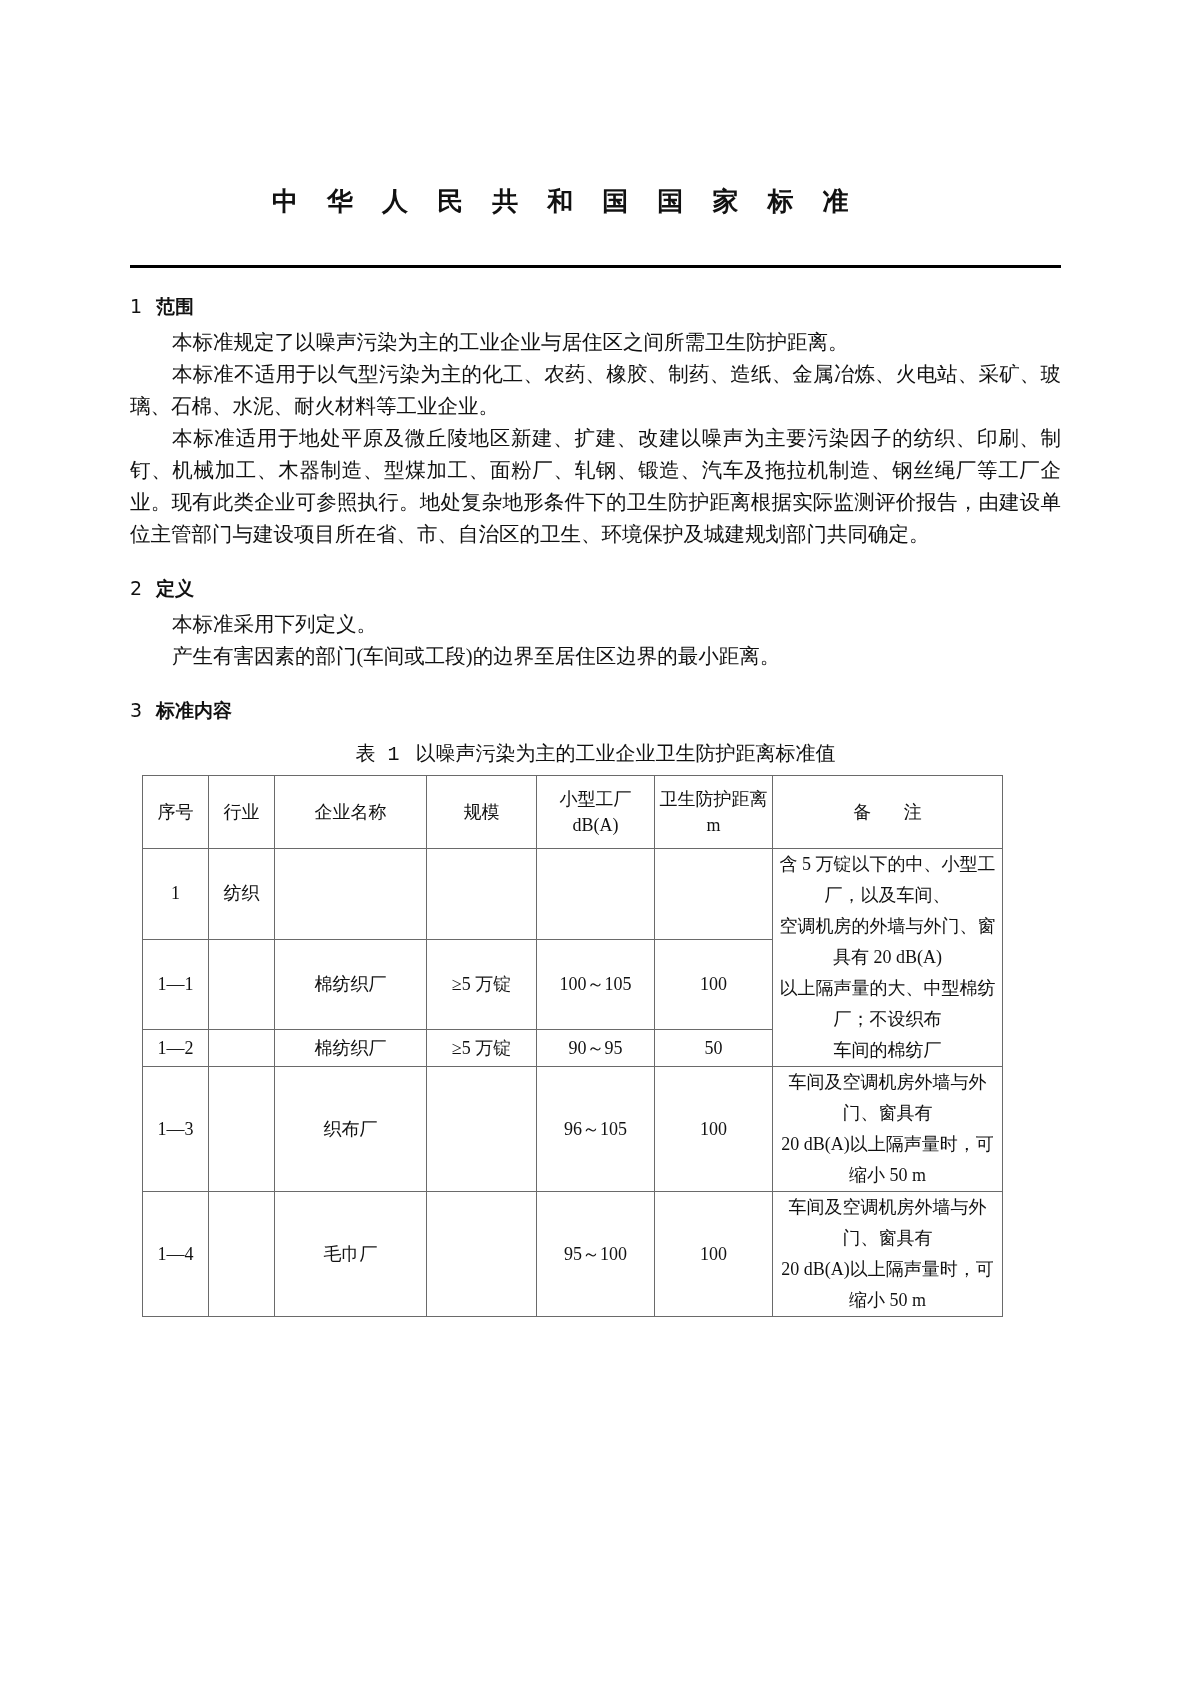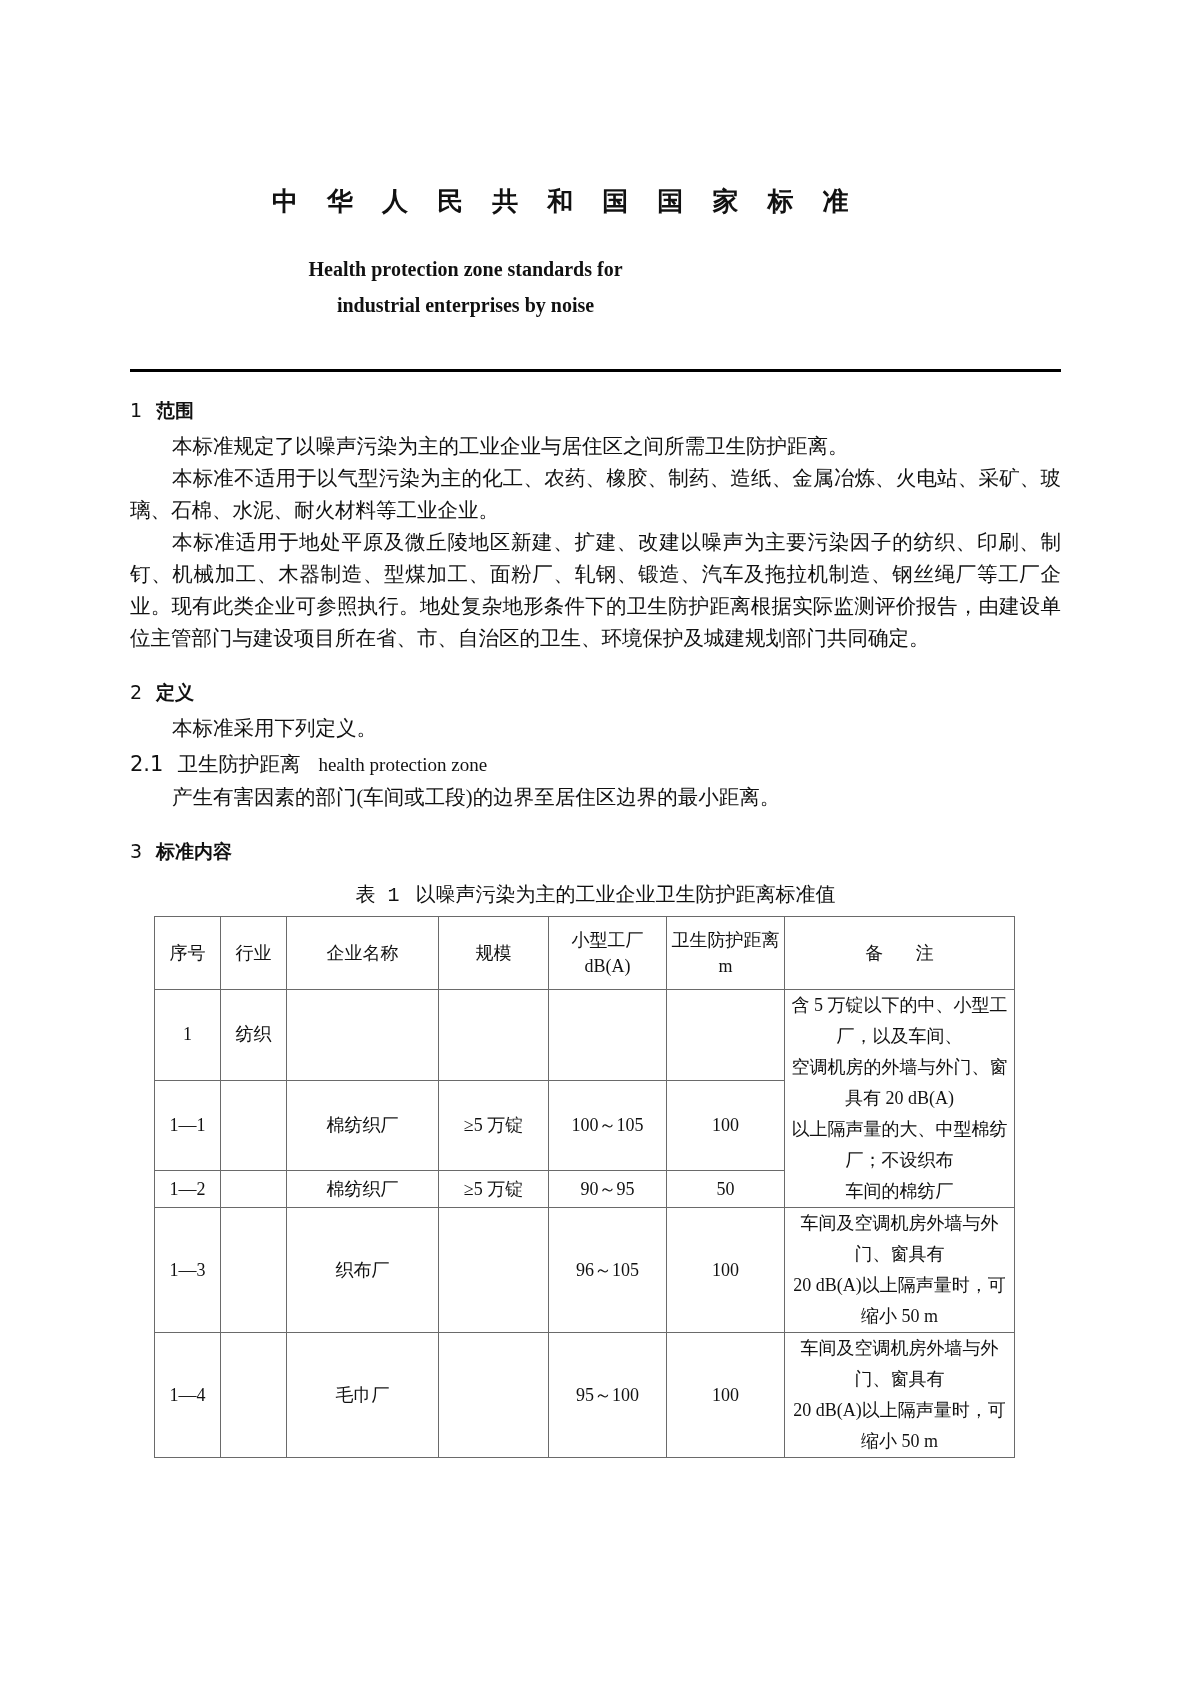--- a/index.html
+++ b/index.html
@@ -123,21 +123,21 @@
     text-align: center;
     font-size: 20px;
     margin-top: 16px;
     margin-bottom: 8px;
     font-family: Liberation Mono, monospace;
   }
   .table-caption .cap-num { margin-right: 16px; }
   table.std {
     border-collapse: collapse;
     width: 860px;
-    margin-left: 24px;
+    margin-left: 12px;
     table-layout: fixed;
     font-size: 17.5px;
     border-radius: 21px;
   }
   table.std td, table.std th {
     border: 1px solid #6a6a6a;
     padding: 0;
     vertical-align: middle;
     font-weight: 400;
   }
@@ -169,41 +169,34 @@
   .rowcell-tall { height: 36px; }
 </style>
 </head>
 <body>
 
 <div class="page">
 
   <div class="national-standard">中 华 人 民 共 和 国 国 家 标 准</div>
 
 
-  <div class="title-en">
-    <div>Health protection zone standards for</div>
-    <div>industrial enterprises by noise</div>
-  </div>
 
   <div class="rule-top"></div>
 
   <div class="sec-head">
     <span class="num">1</span><span>范围</span>
   </div>
   <div class="para indent">本标准规定了以噪声污染为主的工业企业与居住区之间所需卫生防护距离。</div>
   <div class="para indent">本标准不适用于以气型污染为主的化工、农药、橡胶、制药、造纸、金属冶炼、火电站、采矿、玻璃、石棉、水泥、耐火材料等工业企业。</div>
   <div class="para indent">本标准适用于地处平原及微丘陵地区新建、扩建、改建以噪声为主要污染因子的纺织、印刷、制钉、机械加工、木器制造、型煤加工、面粉厂、轧钢、锻造、汽车及拖拉机制造、钢丝绳厂等工厂企业。现有此类企业可参照执行。地处复杂地形条件下的卫生防护距离根据实际监测评价报告，由建设单位主管部门与建设项目所在省、市、自治区的卫生、环境保护及城建规划部门共同确定。</div>
 
   <div class="sec-head">
     <span class="num">2</span><span>定义</span>
   </div>
   <div class="para indent">本标准采用下列定义。</div>
-  <div class="subsec">
-    <span class="snum">2.1</span><span class="cn-term">卫生防护距离</span><span class="en-term">health protection zone</span>
-  </div>
   <div class="subsec-body">产生有害因素的部门(车间或工段)的边界至居住区边界的最小距离。</div>
 
   <div class="sec-head">
     <span class="num">3</span><span>标准内容</span>
   </div>
 
   <div class="table-caption">
     <span class="cap-num">表 1</span><span>以噪声污染为主的工业企业卫生防护距离标准值</span>
   </div>
 

